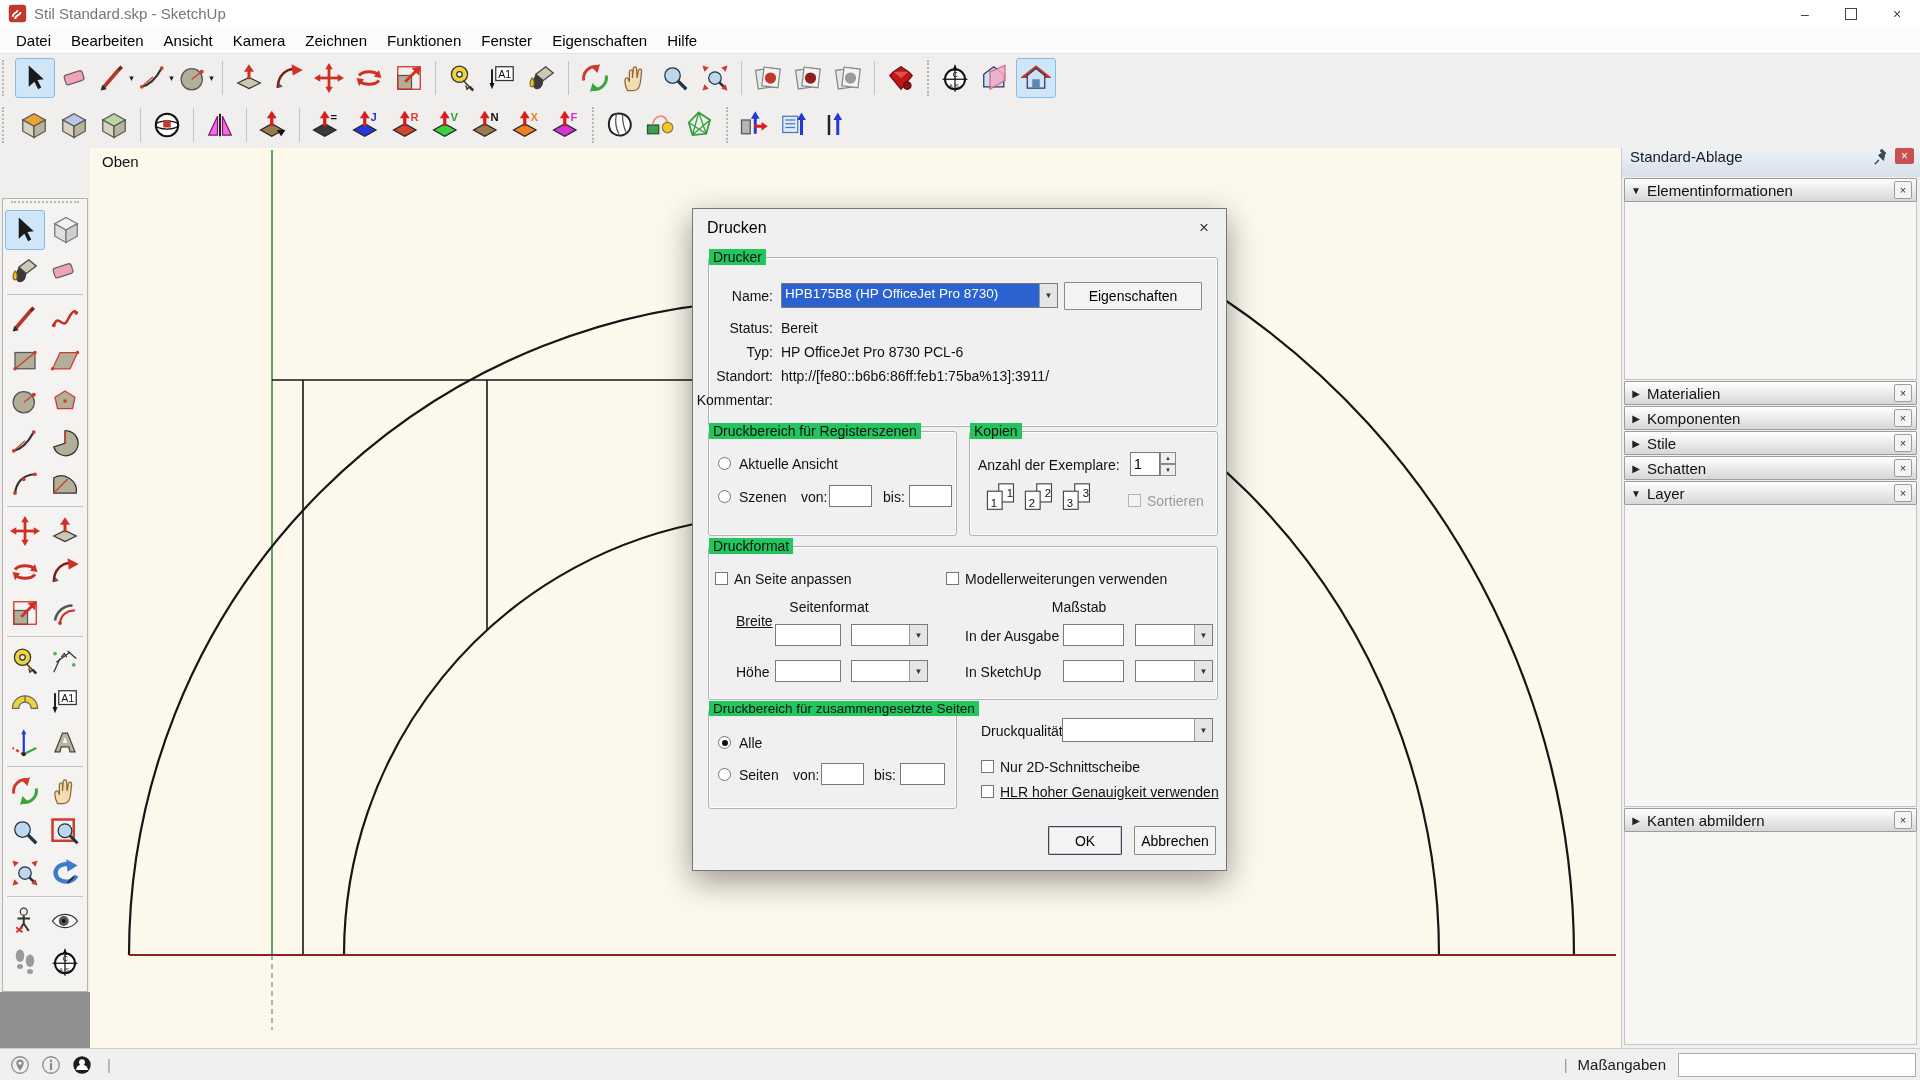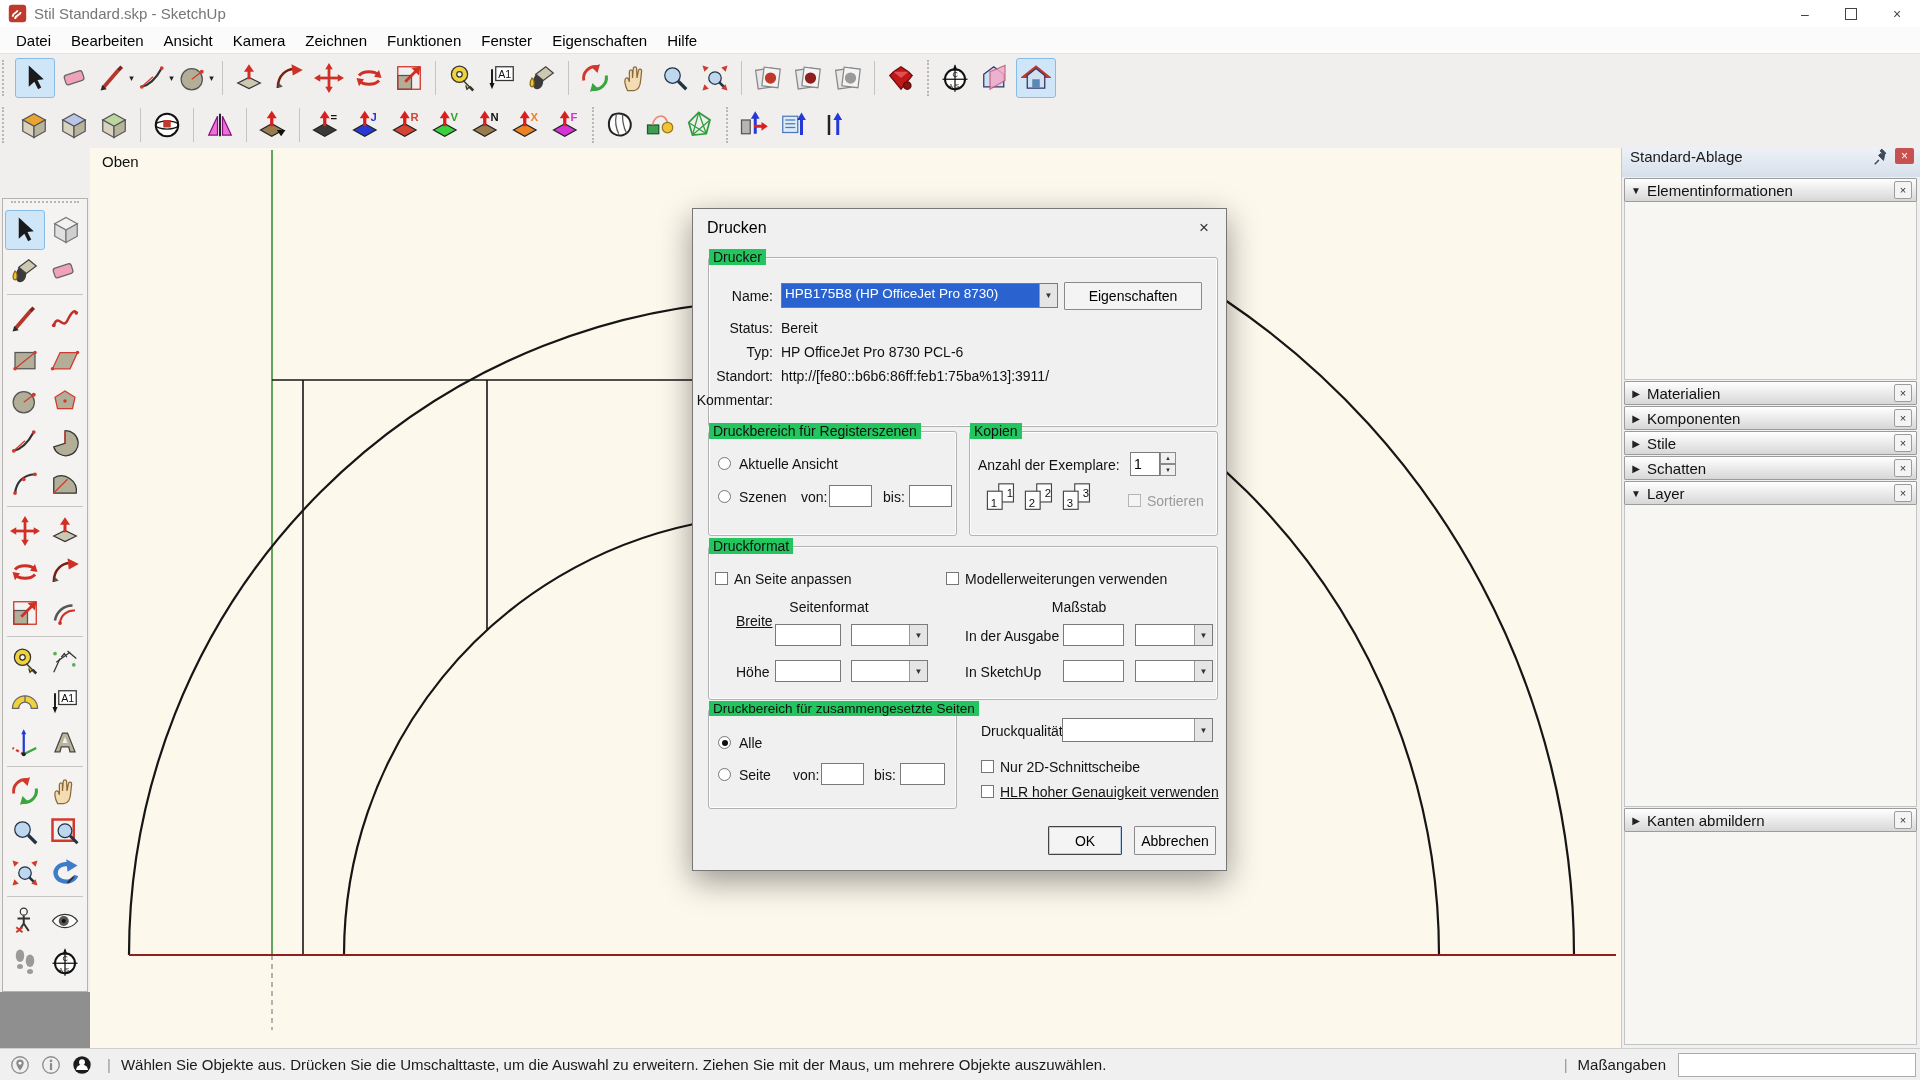--- a/index.html
+++ b/index.html
@@ -1012,21 +1012,20 @@
             <circle cx="12" cy="7.5" r="1.4" fill="#8a8a8a"></circle>
             <rect x="10.8" y="10" width="2.4" height="7.5" fill="#8a8a8a"></rect>
           </svg></span>
         <span class="statusicon"><svg viewBox="0 0 24 24" xmlns="http://www.w3.org/2000/svg">
             <circle cx="12" cy="12" r="9.5" fill="#1c1c1c"></circle>
             <circle cx="12" cy="9" r="3.2" fill="#fff"></circle>
             <path d="M5.5 17.5 A6.5 6 0 0 1 18.5 17.5 Z" fill="#fff"></path>
           </svg></span>
       </span>
     <span class="statussep">|</span>
-    <span class="statushint">Wählen Sie Objekte aus. Drücken Sie die Umschalttaste, um die Auswahl zu erweitern. Ziehen Sie mit der Maus, um mehrere Objekte auszuwählen.</span>
     <span class="statusright">
       <span class="statussep">|</span>
       <span class="measurelabel">Maßangaben</span>
       <input class="measureinput" value="" style="">
     </span>
   </div>
 
   <div class="dialog">
     <div class="dlg-title">
       <span class="dlg-title-text">Drucken</span>
@@ -1129,21 +1128,21 @@
         <span class="comboempty"></span>
           <span class="combobtn">▼</span>
       </div>
     </div>
 
     <div class="grp" style="left:15px;top:500px;width:247px;height:98px;">
       <span class="grplabel" style="font-size:13.5px;">Druckbereich für zusammengesetzte Seiten</span>
       <span class="radio checked" style="left:9px;top:26px;"></span>
       <span class="flabel" style="left:30px;top:25px;">Alle</span>
       <span class="radio" style="left:9px;top:58px;"></span>
-      <span class="flabel" style="left:30px;top:57px;">Seite</span>
+      <span class="flabel" style="left:30px;top:57px;">Seiten</span>
       <span class="flabel" style="left:84px;top:57px;">von:</span>
       <input class="txt" style="position: absolute; left: 112px; top: 53px; width: 43px; height: 22px;" value="">
       <span class="flabel" style="left:165px;top:57px;">bis:</span>
       <input class="txt" style="position: absolute; left: 191px; top: 53px; width: 45px; height: 22px;" value="">
     </div>
 
     <span class="flabel" style="left:288px;top:514px;">Druckqualität</span>
     <div class="combo" style="left:369px;top:509px;width:151px;height:24px;">
       <span class="comboempty"></span>
         <span class="combobtn">▼</span>

